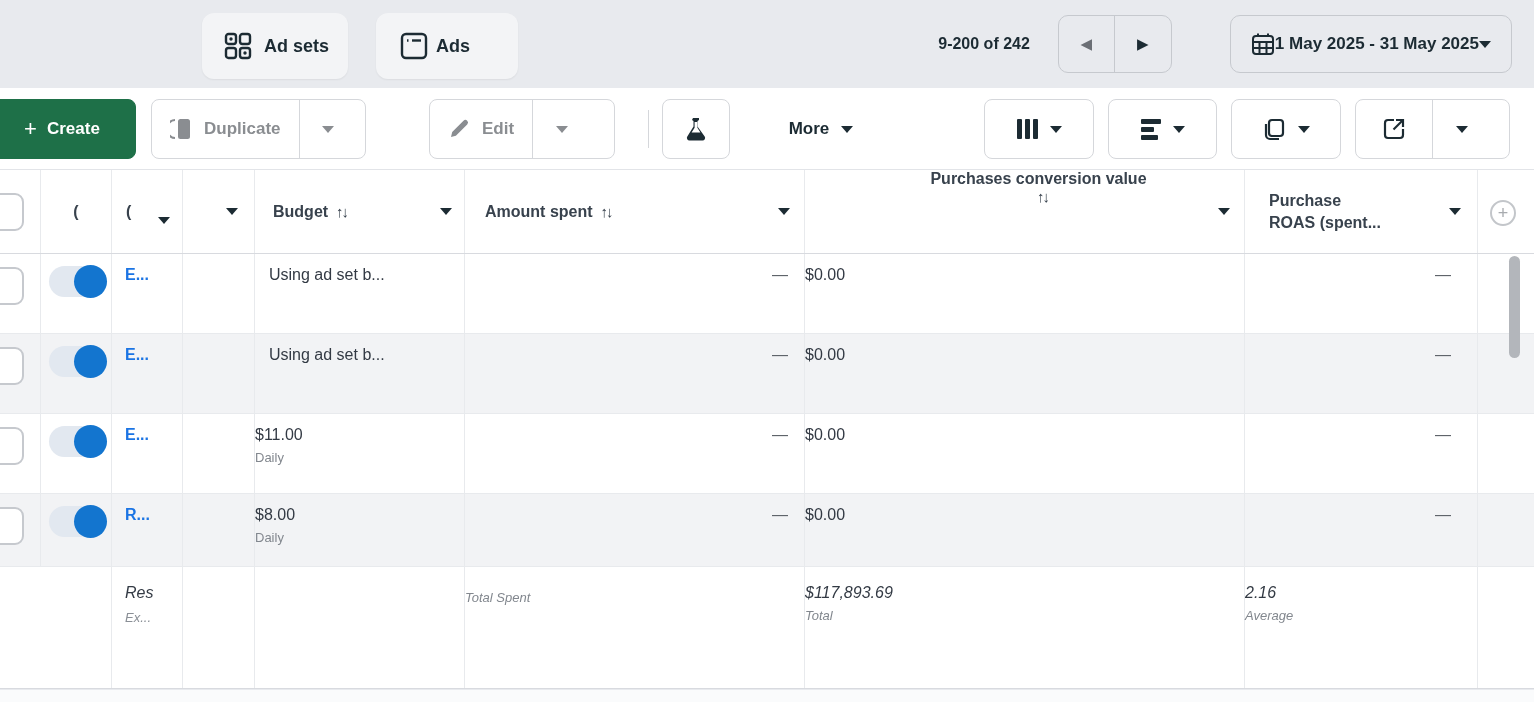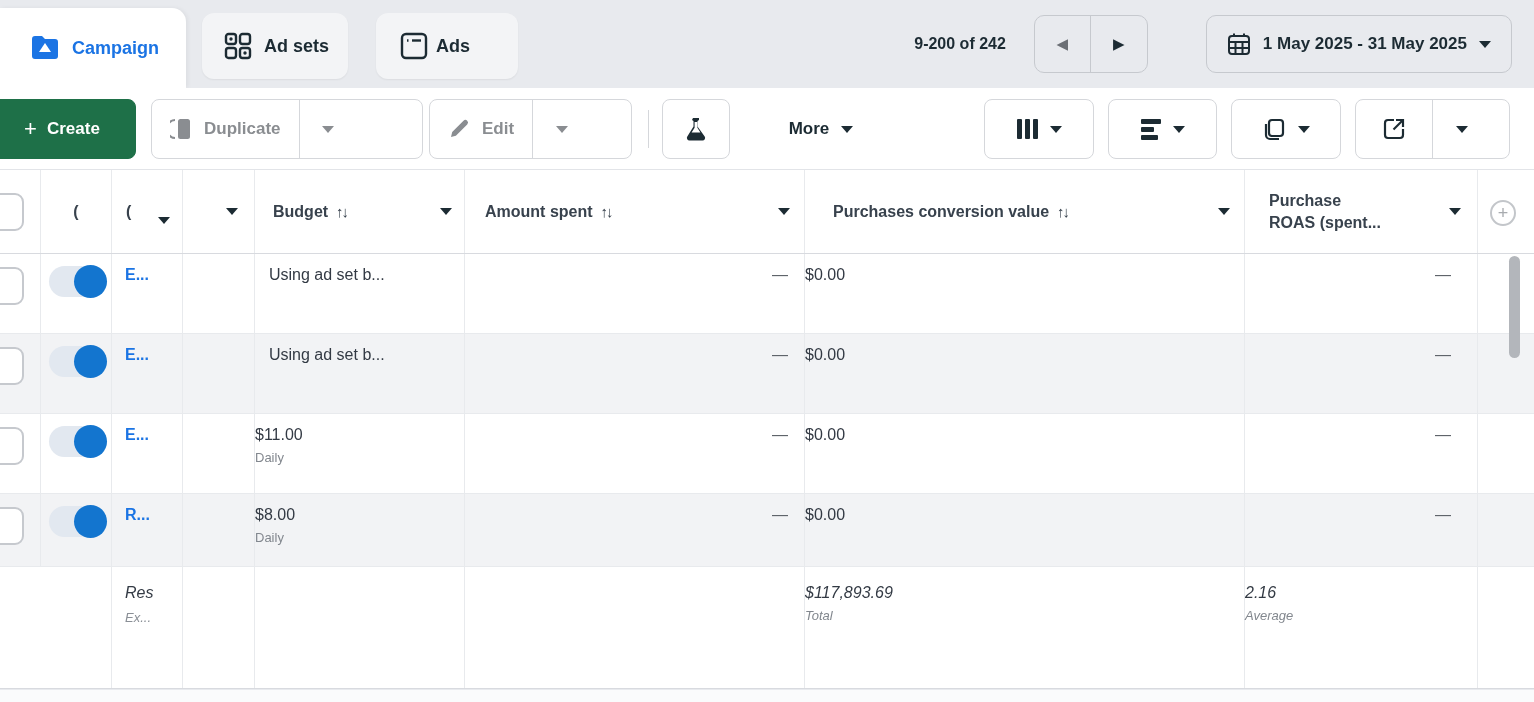--- a/index.html
+++ b/index.html
@@ -14,21 +14,21 @@
   .tab-adsets { left:202px; top:13px; width:146px; height:66px; background:#f3f4f6; border-radius:12px; color:#1c2b33; padding-left:22px; box-shadow:0 1px 2px rgba(0,0,0,.06); }
   .tab-ads { left:376px; top:13px; width:142px; height:66px; background:#f3f4f6; border-radius:12px; color:#1c2b33; padding-left:24px; box-shadow:0 1px 2px rgba(0,0,0,.06);gap:8px; }
   .tab svg { flex:0 0 auto; }
 
   .topright { position:absolute; right:0; top:0; height:88px; display:flex; align-items:center; }
   .pagecount { font-size:16px; font-weight:bold; color:#1c2b33; margin-right:28px; }
   .pager { display:flex; height:58px; border:1px solid #c6c9ce; border-radius:10px; overflow:hidden; margin-right:58px; }
   .pager-btn { width:56px; display:flex; align-items:center; justify-content:center; font-size:15px; cursor:pointer; }
   .pager-btn.prev { border-right:1px solid #c6c9ce; color:#6b6f75; }
   .pager-btn.next { color:#1c2b33; }
-  .datebtn { display:flex; align-items:center; gap:12px; height:58px; border:1px solid #c6c9ce; border-radius:10px; padding:0 20px; margin-right:22px; font-size:17px; font-weight:bold; color:#1c2b33; cursor:pointer; }
+  .datebtn { display:flex; align-items:center; height:58px; border:1px solid #c6c9ce; border-radius:10px; padding:0 20px; margin-right:22px; font-size:17px; font-weight:bold; color:#1c2b33; cursor:pointer; }
 
   .caret { display:inline-block; width:0; height:0; border:6px solid transparent; border-top:7px solid #1c2b33; margin-top:6px; }
   .caret.gray { border-top-color:#8a8d91; }
 
   
   .toolbar { position:absolute; left:0; top:88px; width:1534px; height:82px; background:#ffffff; border-bottom:1px solid #e2e4e8; }
   .btn { position:absolute; top:11px; height:60px; display:flex; align-items:center; border:1px solid #d5d7db; border-radius:8px; background:#fff; cursor:pointer; font-size:17px; font-weight:bold; }
   .btn-create { left:-12px; width:148px; background:#1e7048; border-color:#1e7048; color:#fff; justify-content:center; gap:10px; border-radius:8px; }
   .btn-create .plus { font-size:22px; font-weight:normal; }
   .splitgroup { position:absolute; top:11px; height:60px; display:flex; border:1px solid #d5d7db; border-radius:8px; background:#fff; overflow:hidden; }
@@ -84,27 +84,20 @@
 
   .addcol { position:absolute; left:1490px; top:200px; width:26px; height:26px; border-radius:50%; color:#a8abaf; border:2px solid #c3c6ca; display:flex; align-items:center; justify-content:center; font-size:18px; cursor:pointer; background:#fff; }
   .scrollthumb { position:absolute; left:1509px; top:256px; width:11px; height:102px; background:#b3b6bb; border-radius:6px; cursor:pointer; }
 </style>
 </head>
 <body>
 
 <div class="screen">
 
   <div class="tabbar">
-    <div class="tab tab-campaign">
-      <svg width="30" height="26" viewBox="0 0 30 26">
-        <path d="M2 4 a3 3 0 0 1 3-3 h7 l3 3 h10 a3 3 0 0 1 3 3 v14 a3 3 0 0 1 -3 3 H5 a3 3 0 0 1 -3-3 z" fill="#1b74e4"></path>
-        <path d="M15 8 l6 9 h-12 z" fill="#ffffff"></path>
-      </svg>
-      <span>Campaign</span>
-    </div>
     <div class="tab tab-adsets">
       <svg width="28" height="28" viewBox="0 0 28 28" fill="none" stroke="#1c2b33" stroke-width="2.4">
         <rect x="2" y="2" width="10" height="10" rx="2.5"></rect>
         <rect x="16" y="2" width="10" height="10" rx="2.5"></rect>
         <rect x="2" y="16" width="10" height="10" rx="2.5"></rect>
         <rect x="16" y="16" width="10" height="10" rx="2.5"></rect>
         <circle cx="7" cy="7" r="1.7" fill="#1c2b33" stroke="none"></circle>
         <circle cx="21" cy="21" r="1.7" fill="#1c2b33" stroke="none"></circle>
       </svg>
       <span>Ad sets</span>
@@ -143,34 +136,34 @@
       </div>
     </div>
   </div>
 
   <div class="toolbar">
     <div class="btn btn-create">
       <span class="plus">+</span>
       <span>Create</span>
     </div>
 
-    <div class="splitgroup" style="left:151px; width:272px;">
+    <div class="splitgroup" style="left:151px; width:215px;">
       <div class="split-main">
         <svg width="22" height="24" viewBox="0 0 22 24" fill="none" stroke="#8a8d91" stroke-width="2.2">
           <path d="M5 3 a8 9 0 0 0 0 18"></path>
           <rect x="8" y="2" width="12" height="20" rx="2.5" fill="#8a8d91" stroke="none"></rect>
         </svg>
         <span>Duplicate</span>
       </div>
       <div class="split-caret">
           <span class="caret gray"></span>
         </div>
     </div>
 
-    <div class="splitgroup" style="left:429px; width:203px;">
+    <div class="splitgroup" style="left:429px; width:186px;">
       <div class="split-main">
         <svg width="22" height="22" viewBox="0 0 22 22">
           <path d="M3 19 l1.2-5 L15.5 2.7 a2.6 2.6 0 0 1 3.7 3.7 L7.9 17.7 z" fill="#8a8d91"></path>
         </svg>
         <span>Edit</span>
       </div>
       <div class="split-caret">
           <span class="caret gray"></span>
         </div>
     </div>
@@ -243,21 +236,21 @@
     <div class="cell" style="padding-left:18px;">
       <span>Budget</span>
       <span class="sort">↑↓</span>
       <span class="hcaret"></span>
     </div>
     <div class="cell" style="padding-left:20px;">
       <span>Amount spent</span>
       <span class="sort">↑↓</span>
       <span class="hcaret" style="right:14px;"></span>
     </div>
-    <div class="cell" style="padding-left:28px;">
+    <div class="cell" style="padding-left:28px;flex-direction:column;">
       <span>Purchases conversion value</span>
       <span class="sort">↑↓</span>
       <span class="hcaret" style="right:14px;"></span>
     </div>
     <div class="cell" style="padding-left:24px;">
       <span style="line-height:1.35;">
         <span>Purchase</span><br>
         <span>ROAS (spent...</span>
       </span>
       <span class="hcaret" style="right:16px;"></span>
@@ -349,20 +342,21 @@
   <div class="grid-row tfoot">
     <div class="cell nb"></div>
     <div class="cell"></div>
     <div class="cell summary-name">
       <div>Res</div>
       <div class="sub">Ex...</div>
     </div>
     <div class="cell"></div>
     <div class="cell"></div>
     <div class="cell num">
+      <div class="sub">Total Spent</div>
     </div>
     <div class="cell num">
       <div>$117,893.69</div>
       <div class="sub">Total</div>
     </div>
     <div class="cell num roas-cell">
       <div>2.16</div>
       <div class="sub">Average</div>
     </div>
     <div class="cell last"></div>

